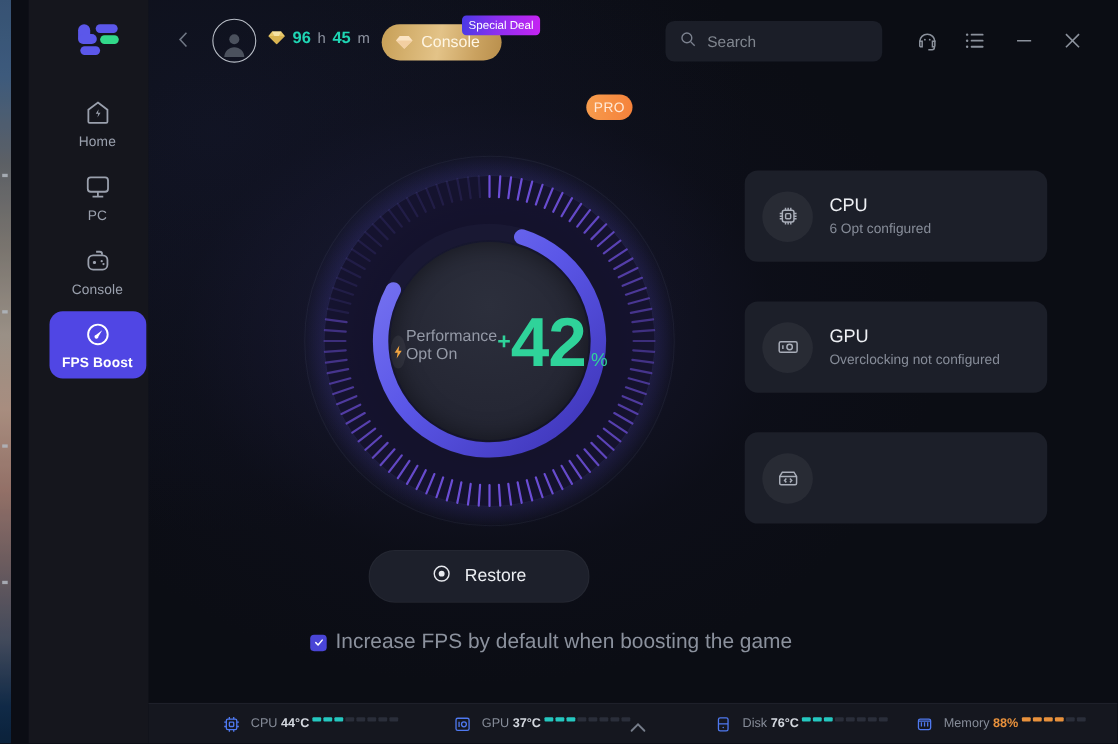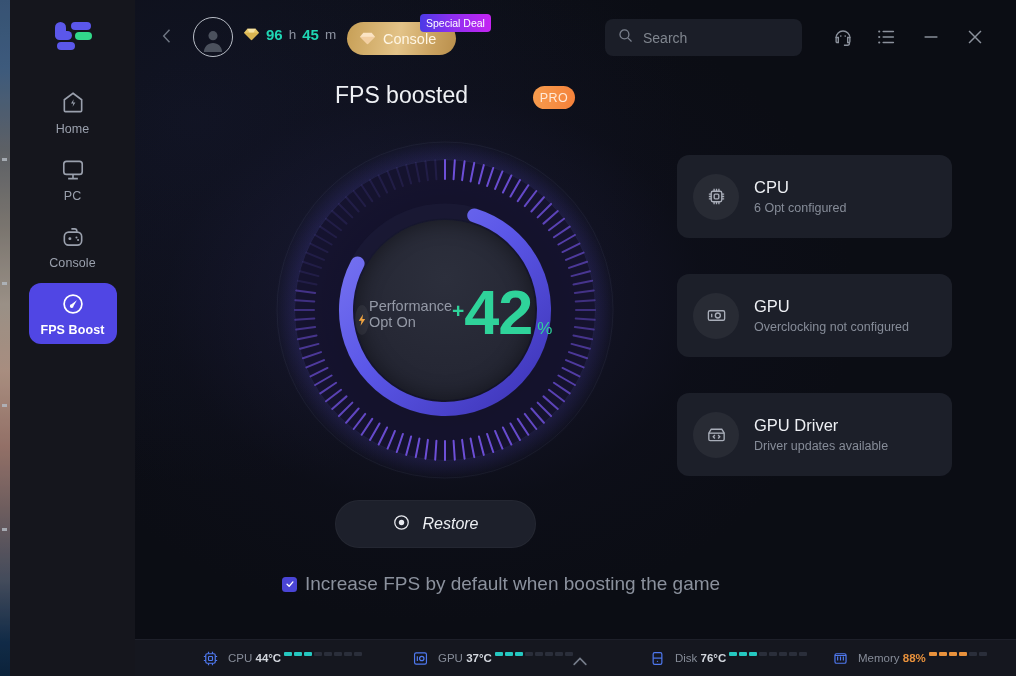--- a/index.html
+++ b/index.html
@@ -20,21 +20,21 @@
       #4d5668 86%, #123050 95%, #0c2742 100%);
     opacity: .85; z-index: 40;
   }
   .edge-notch {
     position: absolute; left: 2px; width: 5px; height: 3px;
     background: #cfd6de; opacity: .85;
   }
 
   
   .sidebar {
-    position: absolute; left: 10px; top: 0; width: 125px; height: 676px;
+    position: absolute; left: 26px; top: 0; width: 125px; height: 676px;
     background: #15161d;
     display: flex; flex-direction: column; align-items: center;
   }
   .logo { margin-top: 18px; width: 56px; height: 34px; position: relative; }
   .nav { margin-top: 30px; width: 100%; display: flex; flex-direction: column; align-items: center; }
   .nav-item {
     width: 88px; padding: 8px 0 7px; margin-bottom: 6px; border-radius: 12px;
     display: flex; flex-direction: column; align-items: center; gap: 6px;
     cursor: pointer;
   }
@@ -127,21 +127,21 @@
   .g-label { margin-top: 7px; font-size: 14.5px; color: #9499a6; }
   .g-value { margin-top: 5px; display: flex; align-items: baseline; }
   .g-plus { font-size: 21px; font-weight: bold; color: #2fd39a; position: relative; top: -16px; }
   .g-num  { font-size: 63px; font-weight: bold; color: #2fd39a; line-height: 1; letter-spacing: -1px; }
   .g-pct  { font-size: 17px; color: #2fd39a; margin-left: 5px; }
 
   
   .restore {
     position: absolute; left: 200px; top: 500px; width: 201px; height: 48px; border-radius: 24px;
     background: #1d202b; display: flex; align-items: center; justify-content: center; gap: 11px;
-    cursor: pointer; border: 1px solid rgba(255,255,255,.035); font-style: italic;
+    cursor: pointer; border: 1px solid rgba(255,255,255,.035);
   }
   .restore svg { width: 19px; height: 19px; color: #e7e9ee; }
   .restore span { font-size: 16px; color: #eceef2; }
   .cbrow { position: absolute; left: 147px; top: 573px; display: flex; align-items: center; gap: 8px; cursor: pointer; }
   .cbox {
     width: 15px; height: 15px; border-radius: 3.5px; background: #4a45d6;
     display: flex; align-items: center; justify-content: center;
   }
   .cbox svg { width: 10px; height: 10px; color: #fff; }
   .cbrow .ct { font-size: 19px; color: #8b919d; }
@@ -335,21 +335,20 @@
           </svg>
       </span>
 
       <span class="tb-icon close">
         <svg viewBox="0 0 24 24" fill="none" stroke="currentColor" stroke-width="1.6">
             <path d="M5.5 5.5 L18.5 18.5 M18.5 5.5 L5.5 18.5"></path>
           </svg>
       </span>
     </div>
 
-    <div class="ptitle">FPS boosted</div>
     <div class="pro">
       <span>PRO</span>
     </div>
 
     <div class="gauge">
       <svg viewBox="0 0 360 360">
         <defs>
           <linearGradient id="arcg" x1="0" y1="0" x2="1" y2="1">
             <stop offset="0%" stop-color="#7b78f2"></stop>
             <stop offset="45%" stop-color="#5b57e8"></stop>
@@ -530,24 +529,20 @@
     </div>
 
     <div class="card c3">
       <span class="badge">
         <svg viewBox="0 0 24 24" fill="none" stroke="currentColor" stroke-width="1.4">
           <path d="M4 10.5 L6.5 6.5 h11 L20 10.5 V17 a1.4 1.4 0 0 1-1.4 1.4 H5.4 A1.4 1.4 0 0 1 4 17 Z"></path>
           <path d="M4 10.6 h16"></path>
           <path d="M10.3 12.6 L8.6 14.4 l1.7 1.8 M13.7 12.6 l1.7 1.8 -1.7 1.8"></path>
         </svg>
       </span>
-      <span class="tx">
-        <span class="tt">GPU Driver</span>
-        <span class="ss">Driver updates available</span>
-      </span>
     </div>
   </div>
 
   <div class="statusbar">
 
     <div class="stat" style="left:66px">
       <span class="sico">
         <svg viewBox="0 0 24 24" fill="none" stroke="currentColor" stroke-width="1.5">
           <rect x="6" y="6" width="12" height="12" rx="1.8"></rect>
             <rect x="9.5" y="9.5" width="5" height="5" rx=".9"></rect>

